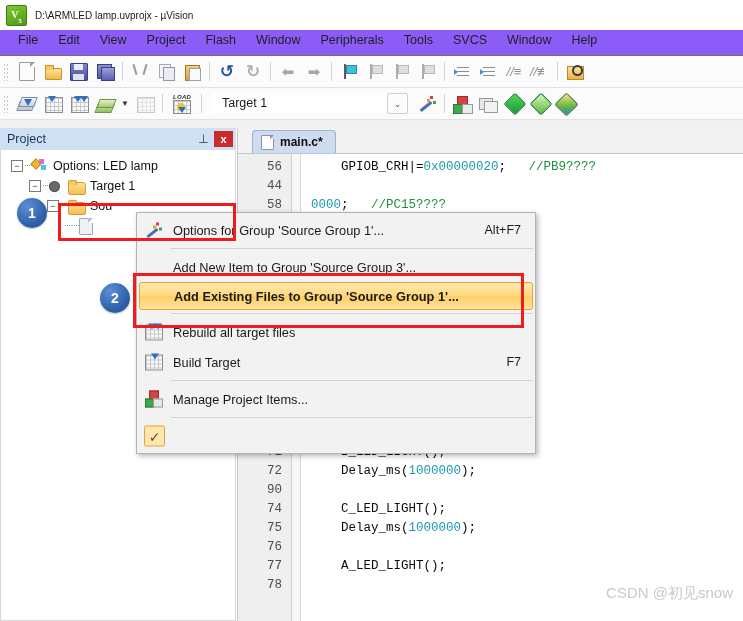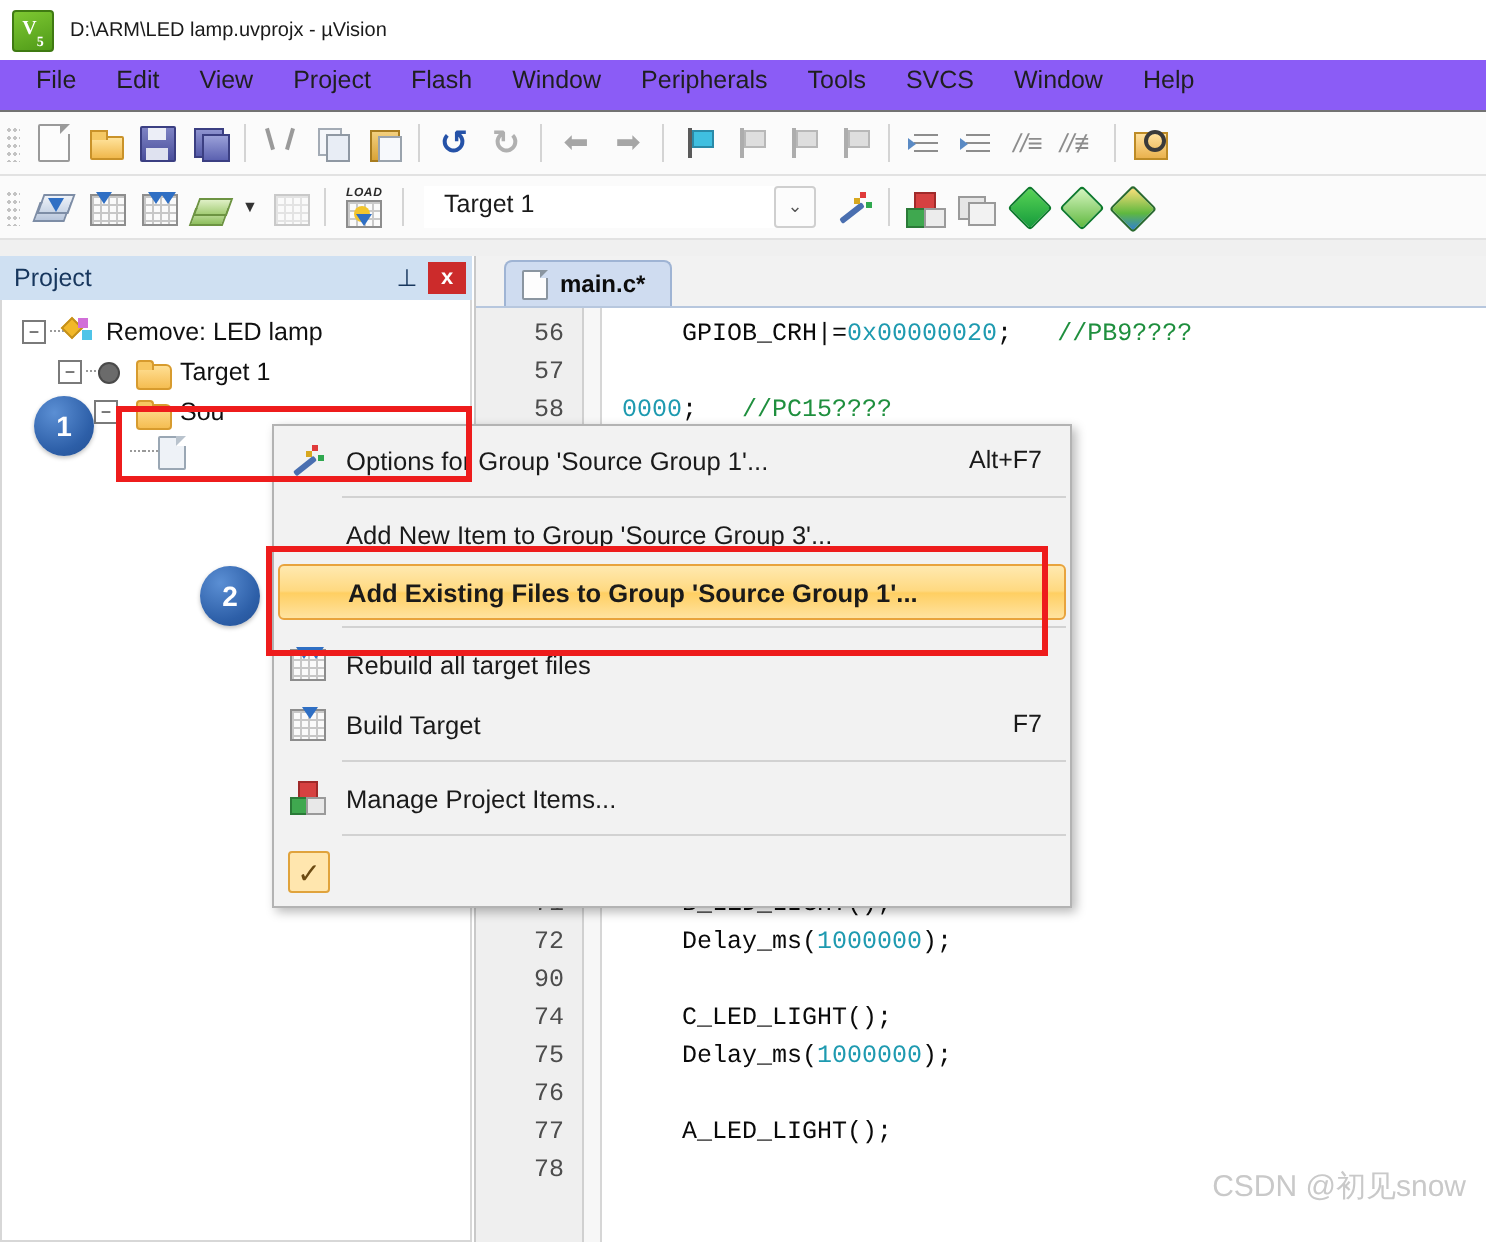--- a/index.html
+++ b/index.html
@@ -555,21 +555,21 @@
       <div class="tree">
 
         <div class="tnode" style="padding-left:10px">
           <span class="tbox">−</span>
           <span class="dotline"></span>
           <span class="proj-icon">
               <i class="d"></i>
               <i class="p1"></i>
               <i class="p2"></i>
             </span>
-          <span>Remove: LED lamp</span>
+          <span>Options: LED lamp</span>
         </div>
 
         <div class="tnode" style="padding-left:28px">
           <span class="tbox">−</span>
           <span class="dotline"></span>
           <span class="tgt-icon">
               <i class="gear"></i>
             </span>
           <span class="folder"></span>
           <span>Target 1</span>
@@ -595,21 +595,21 @@
     <div class="editor">
       <div class="tabstrip">
         <div class="tab">
           <span class="fi"></span>
           <span>main.c*</span>
         </div>
       </div>
       <div class="code-area">
         <div class="gutter">
           <div class="ln">56</div>
-          <div class="ln">57</div>
+          <div class="ln">44</div>
           <div class="ln">58</div>
           <div class="ln">59</div>
           <div class="ln">60</div>
           <div class="ln">61</div>
           <div class="ln">62</div>
           <div class="ln">63</div>
           <div class="ln">64</div>
           <div class="ln">65</div>
           <div class="ln">66</div>
           <div class="ln">67</div>

